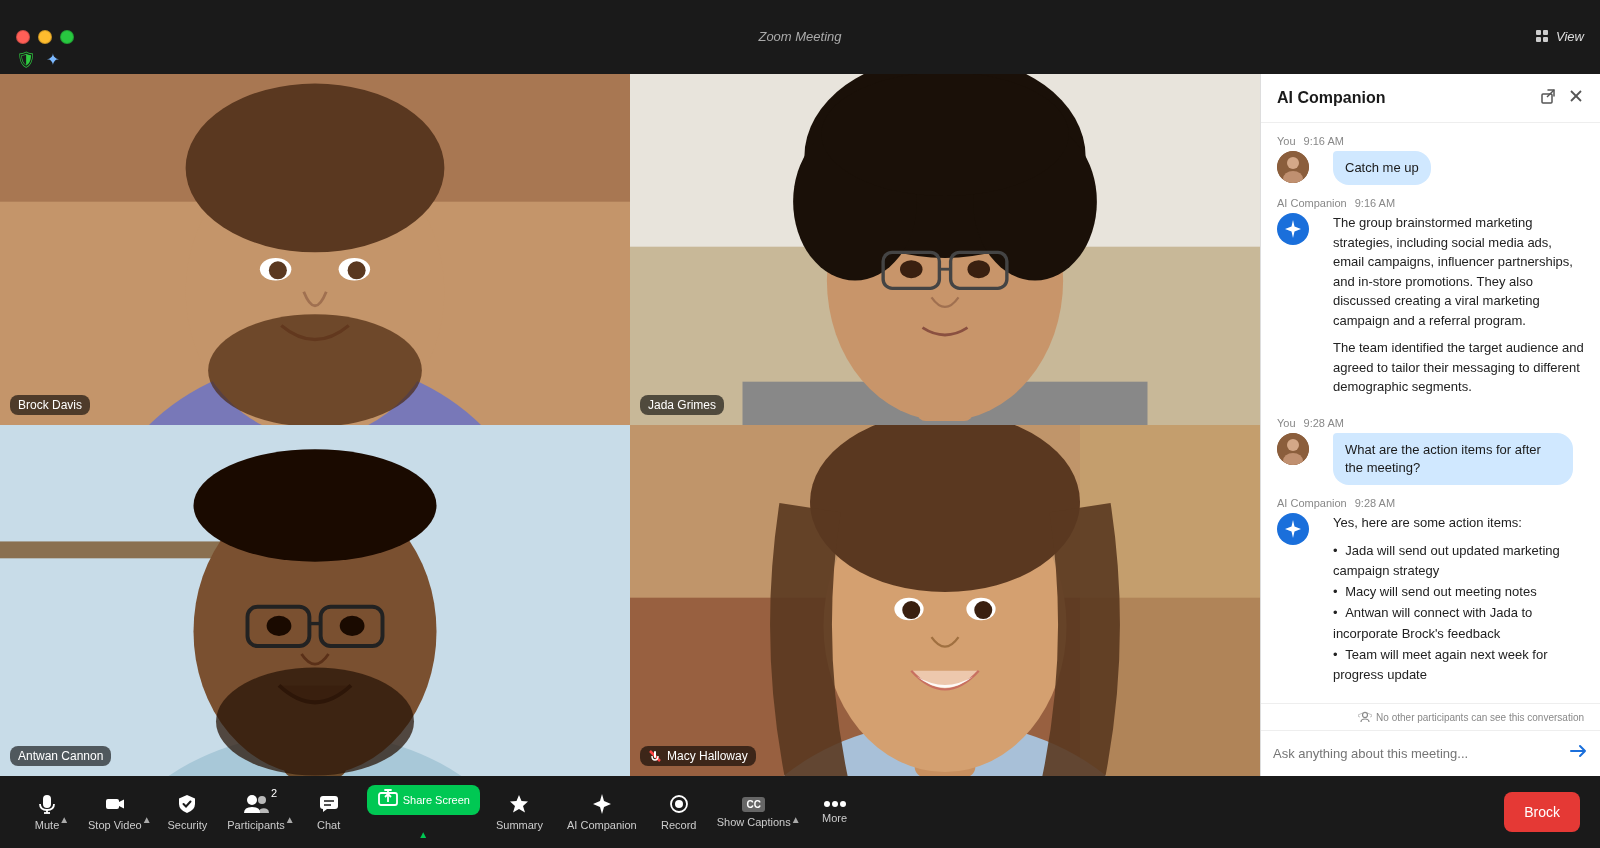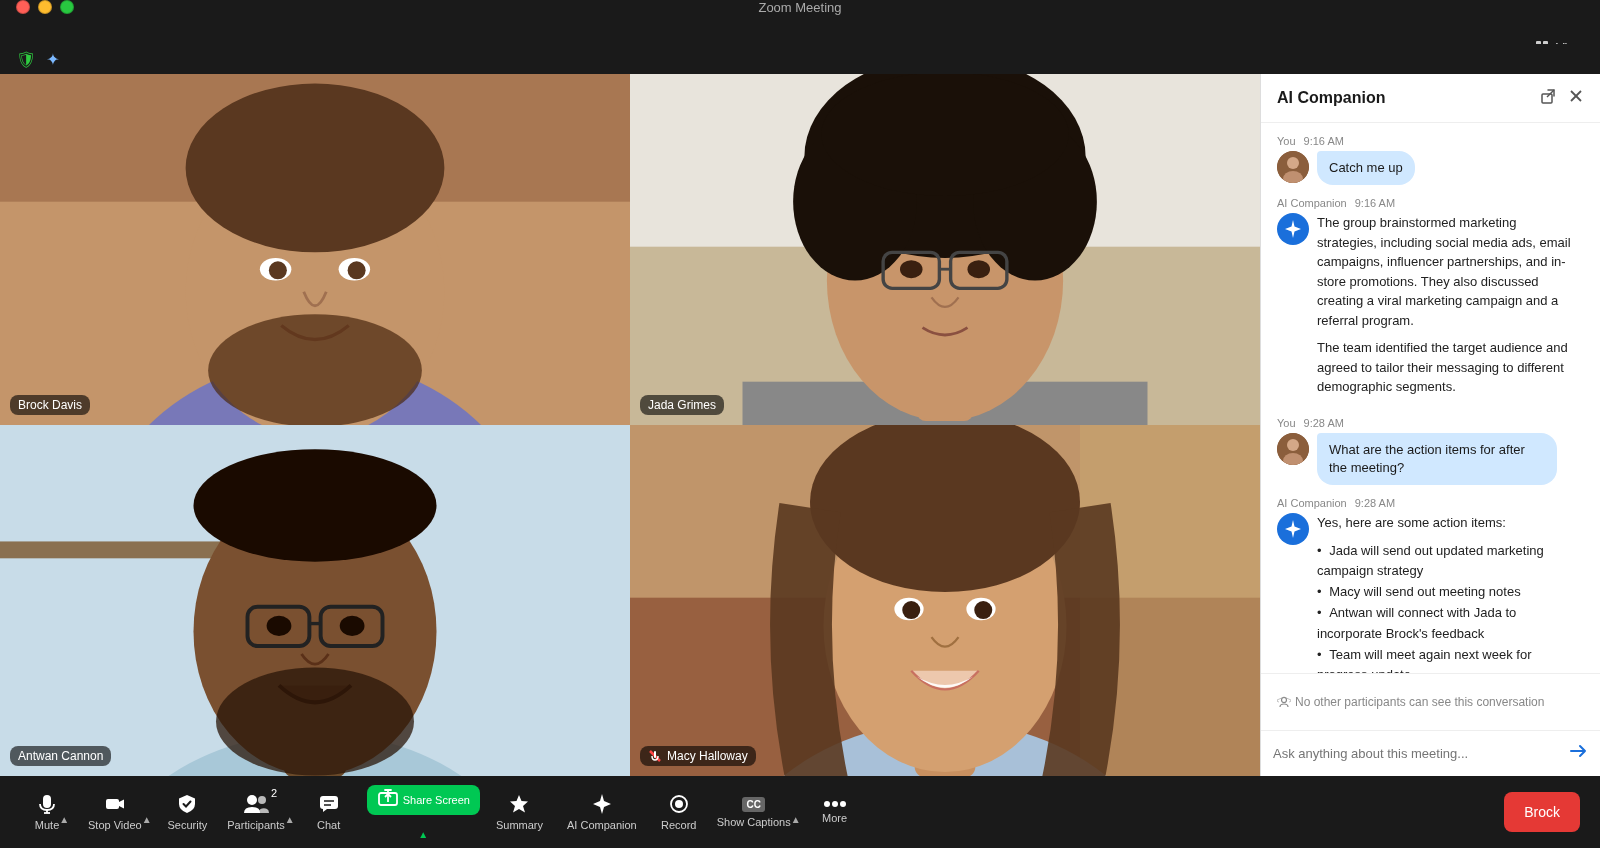--- a/index.html
+++ b/index.html
@@ -11,24 +11,25 @@
       overflow: hidden;
       display: flex;
       flex-direction: column;
     }
 
     
     .title-bar {
       background: #1a1a1a;
       height: 44px;
       display: flex;
-      align-items: flex-start;
+      align-items: flex-end;
       justify-content: space-between;
       padding: 0 16px;
       flex-shrink: 0;
+      font-style: italic;
     }
     .traffic-lights {
       display: flex;
       gap: 8px;
       align-items: center;
     }
     .traffic-light {
       width: 14px;
       height: 14px;
       border-radius: 50%;
@@ -198,20 +199,21 @@
       background: #1a6fdb;
       color: white;
     }
 
     .bubble {
       max-width: 240px;
       padding: 8px 12px;
       border-radius: 16px;
       font-size: 13px;
       line-height: 1.4;
+      margin-left: 16px;
     }
 
     .bubble-user {
       background: #d0e8ff;
       color: #1a1a1a;
       border-top-left-radius: 4px;
     }
 
     .bubble-ai {
       background: transparent;
@@ -241,27 +243,28 @@
     }
 
     .ai-footer-buttons {
       display: flex;
       gap: 8px;
       align-items: center;
       padding: 8px 0;
     }
 
     .ai-privacy-note {
-      font-size: 12px;
+      font-size: 10px;
       color: #888;
       display: flex;
       align-items: center;
       gap: 4px;
-      padding: 21px 16px;
+      padding: 6px 16px;
       border-top: 1px solid #eee;
+      justify-content: flex-end;
     }
 
     .ai-input-area {
       border-top: 1px solid #eee;
       padding: 10px 12px;
       display: flex;
       align-items: center;
       gap: 8px;
     }
 

